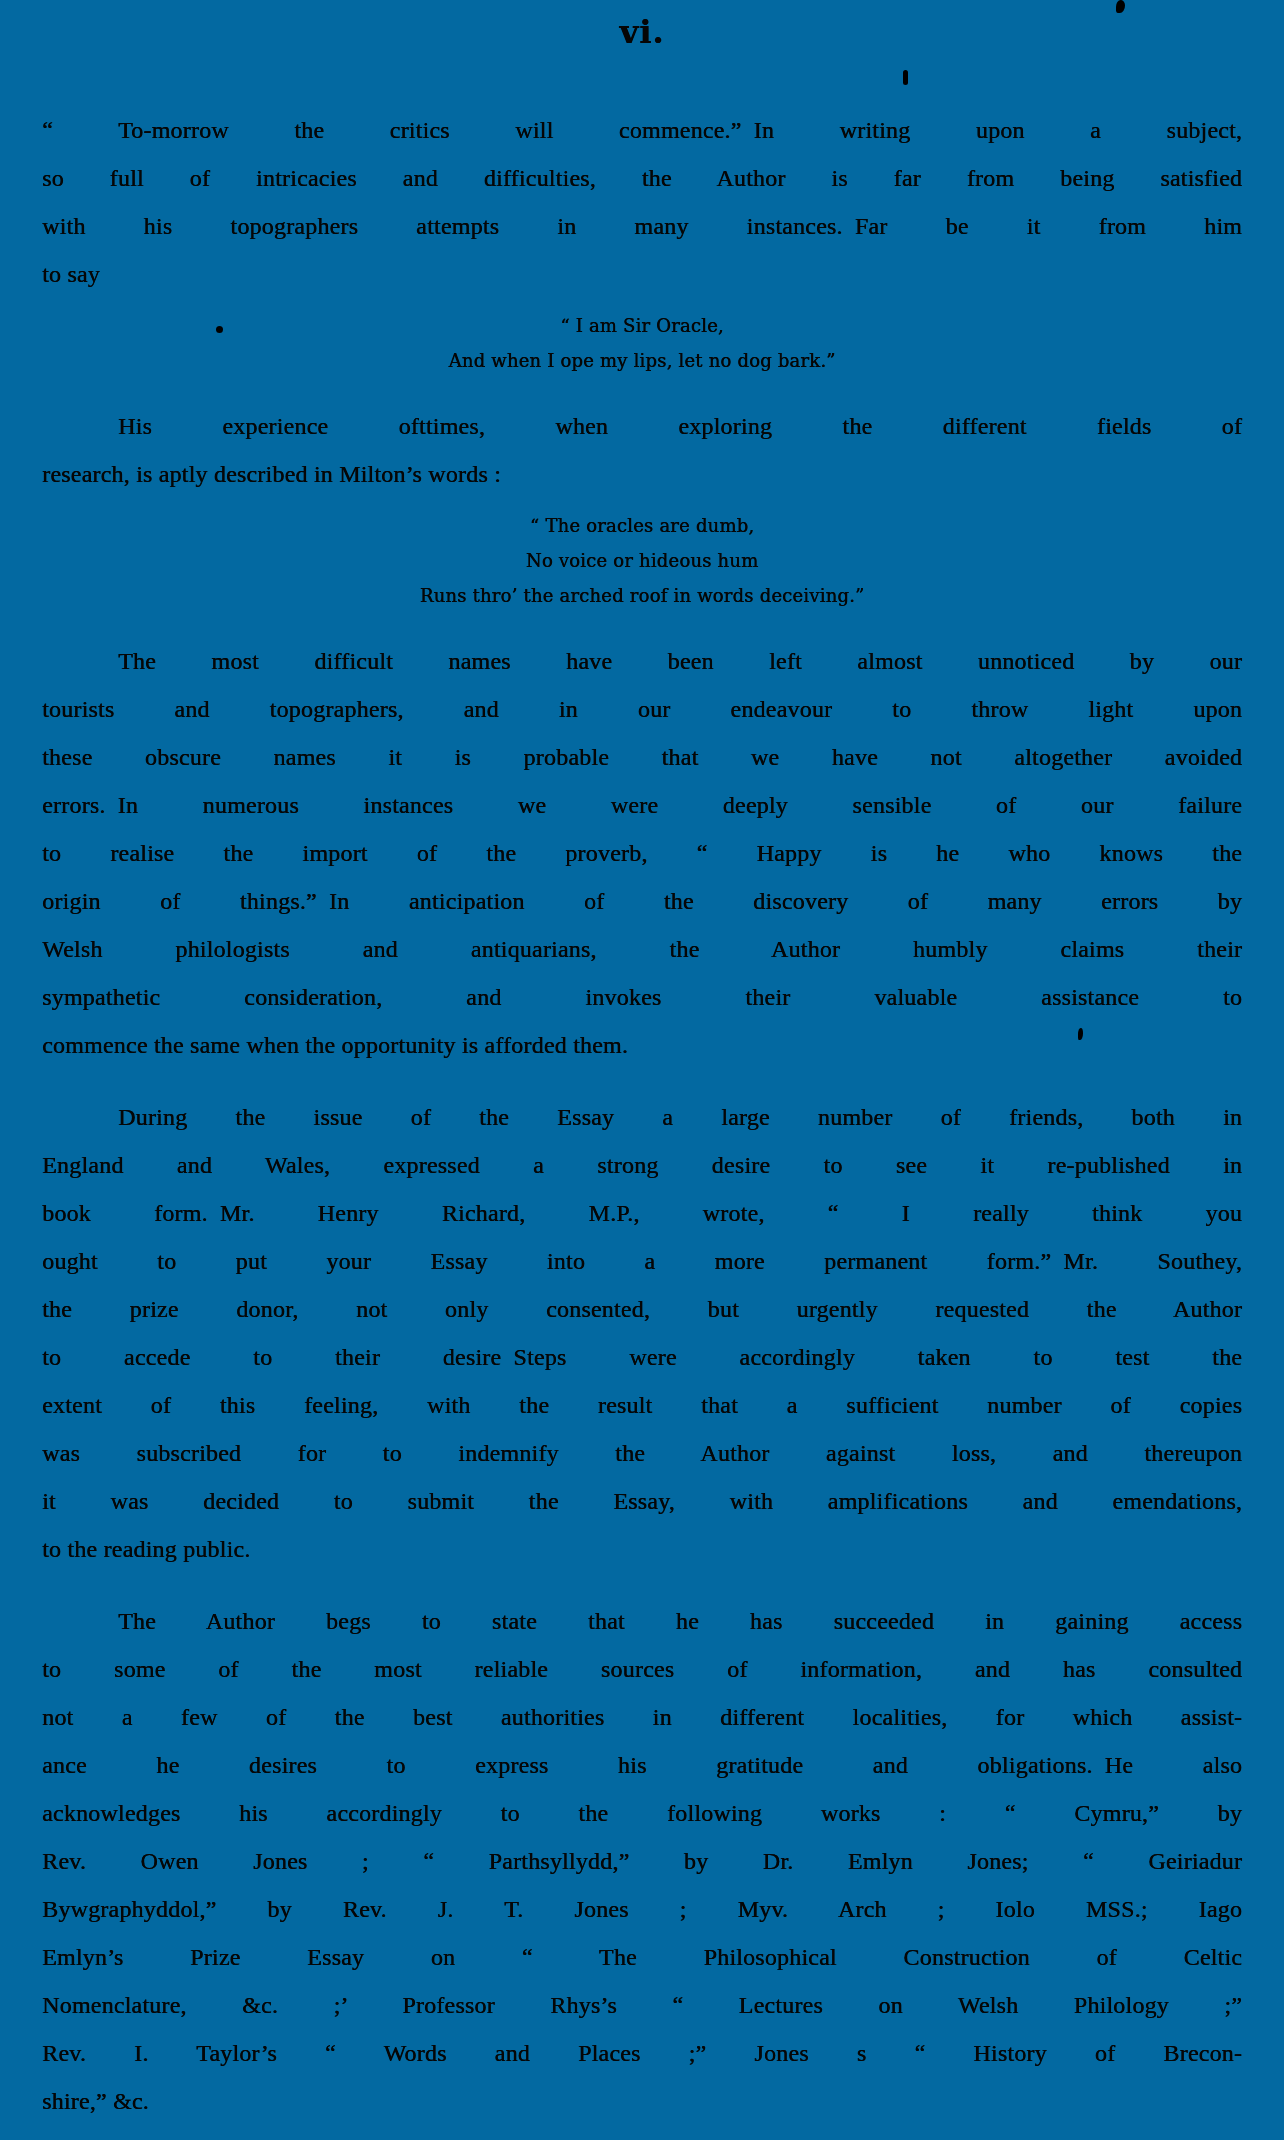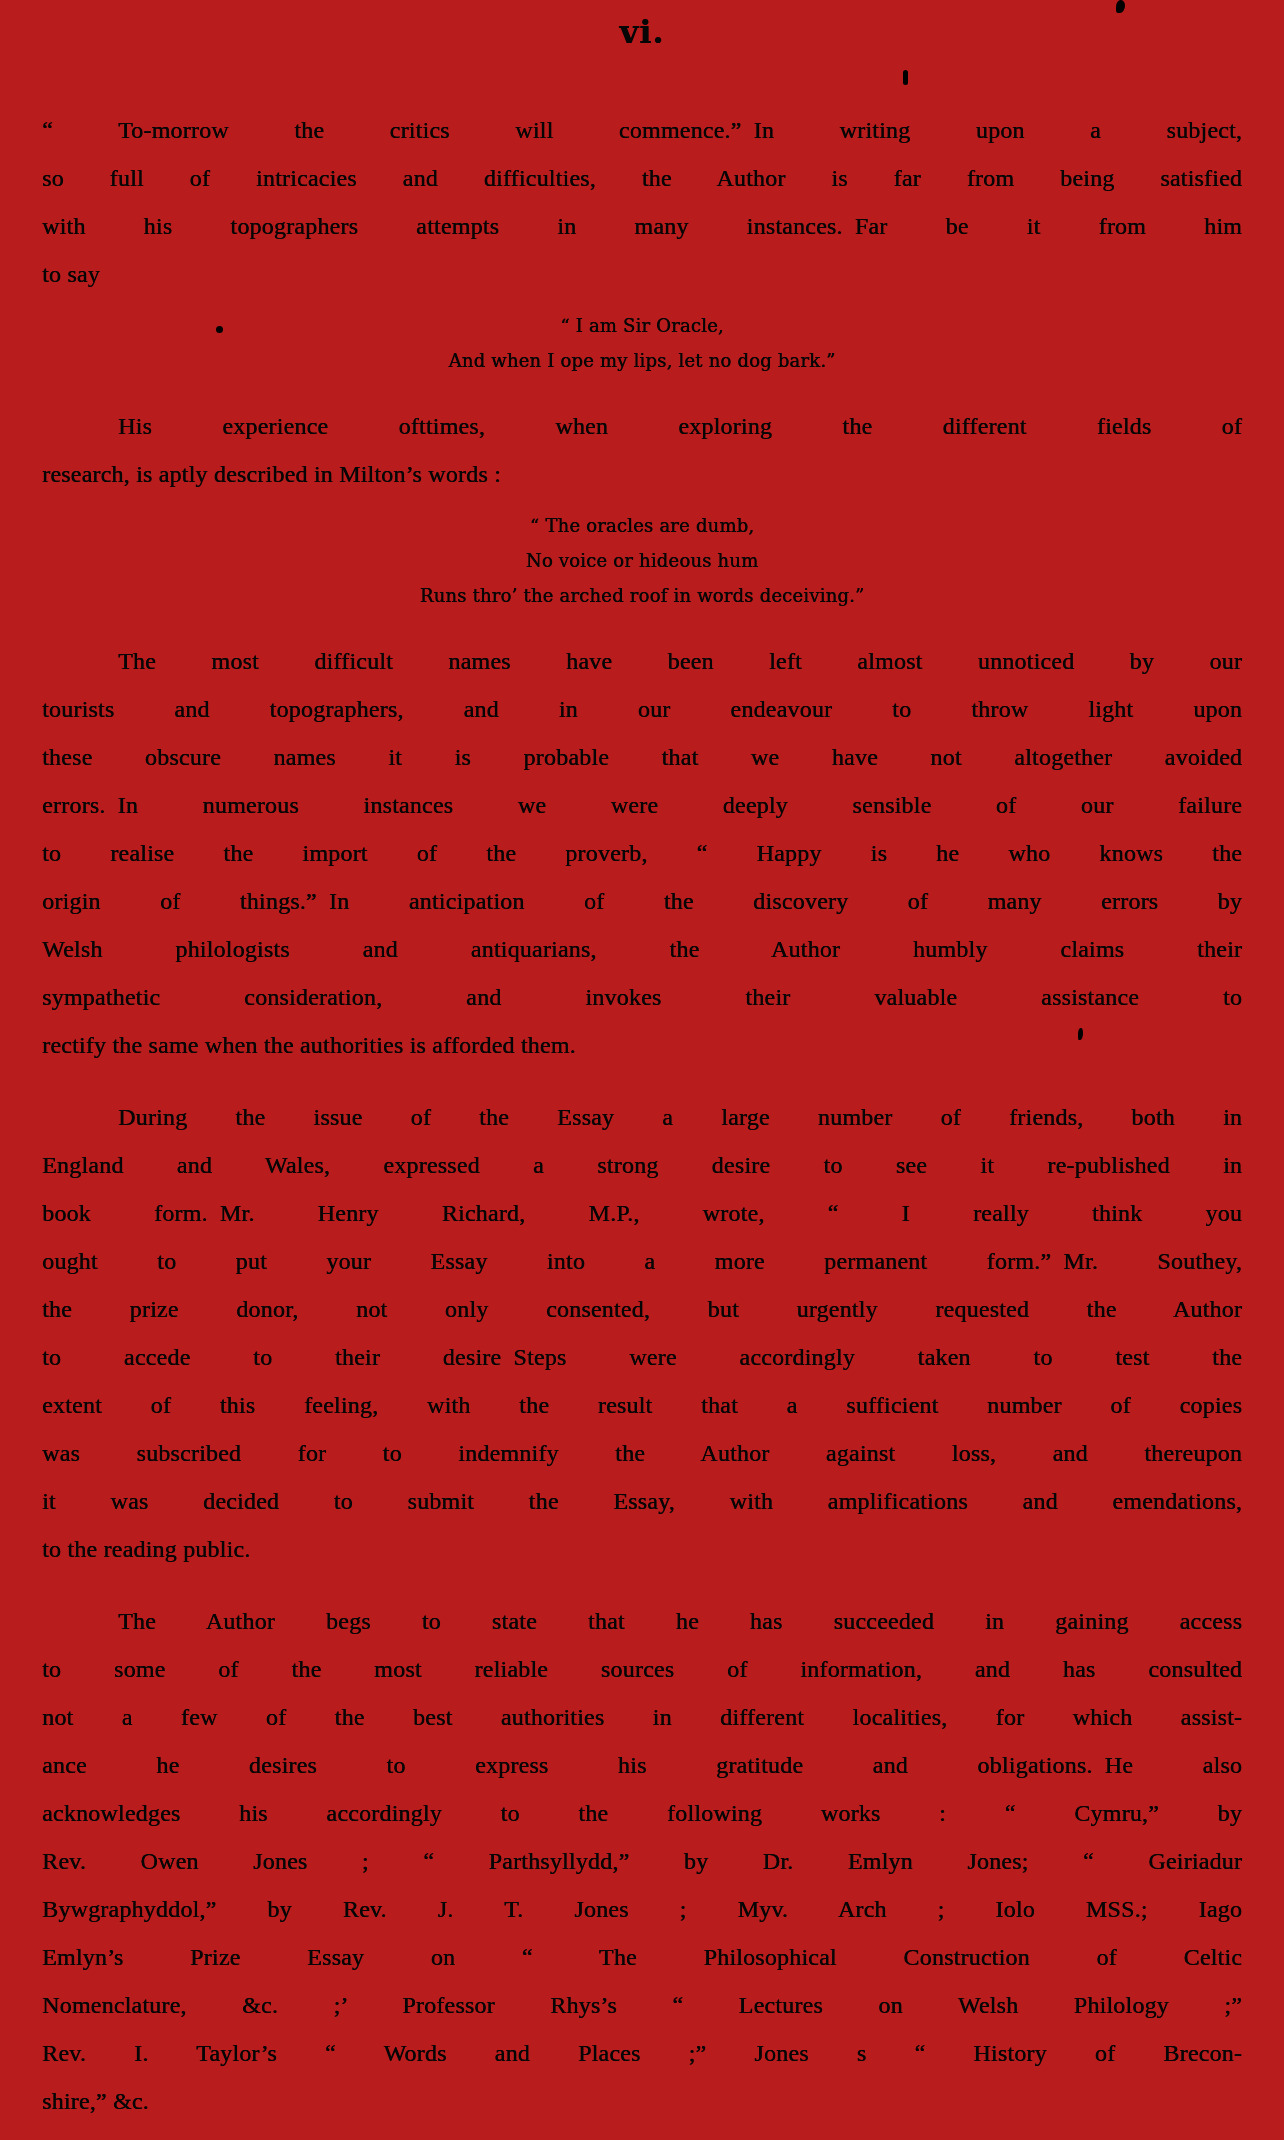--- a/index.html
+++ b/index.html
@@ -1,21 +1,21 @@
 <!DOCTYPE html>
 <html><head>
 <meta charset="utf-8">
 <style>
   html, body { margin: 0; padding: 0; background: #e8e8e8; }
   .page {
     position: relative;
     width: 1284px;
     height: 2140px;
     margin: 0 auto;
-    background: #b91c1c;
+    background: #0369a1;
     box-sizing: border-box;
     padding: 12px 42px 0 42px;
     overflow: hidden;
     font-family: "DejaVu Serif", "Liberation Serif", serif;
     color: #060606;
   }
   .page-number {
     text-align: center;
     font-size: 32px;
     line-height: 40px;
@@ -82,21 +82,21 @@
       </div>
       <div class="block paragraph indent">
         <div class="pline">The most difficult names have been left almost unnoticed by our</div>
         <div class="pline">tourists and topographers, and in our endeavour to throw light upon</div>
         <div class="pline">these obscure names it is probable that we have not altogether avoided</div>
         <div class="pline">errors. In numerous instances we were deeply sensible of our failure</div>
         <div class="pline">to realise the import of the proverb, “ Happy is he who knows the</div>
         <div class="pline">origin of things.” In anticipation of the discovery of many errors by</div>
         <div class="pline">Welsh philologists and antiquarians, the Author humbly claims their</div>
         <div class="pline">sympathetic consideration, and invokes their valuable assistance to</div>
-        <div class="pline lastline">rectify the same when the authorities is afforded them.</div>
+        <div class="pline lastline">commence the same when the opportunity is afforded them.</div>
       </div>
       <div class="block paragraph indent">
         <div class="pline">During the issue of the Essay a large number of friends, both in</div>
         <div class="pline">England and Wales, expressed a strong desire to see it re-published in</div>
         <div class="pline">book form. Mr. Henry Richard, M.P., wrote, “ I really think you</div>
         <div class="pline">ought to put your Essay into a more permanent form.” Mr. Southey,</div>
         <div class="pline">the prize donor, not only consented, but urgently requested the Author</div>
         <div class="pline">to accede to their desire Steps were accordingly taken to test the</div>
         <div class="pline">extent of this feeling, with the result that a sufficient number of copies</div>
         <div class="pline">was subscribed for to indemnify the Author against loss, and thereupon</div>

